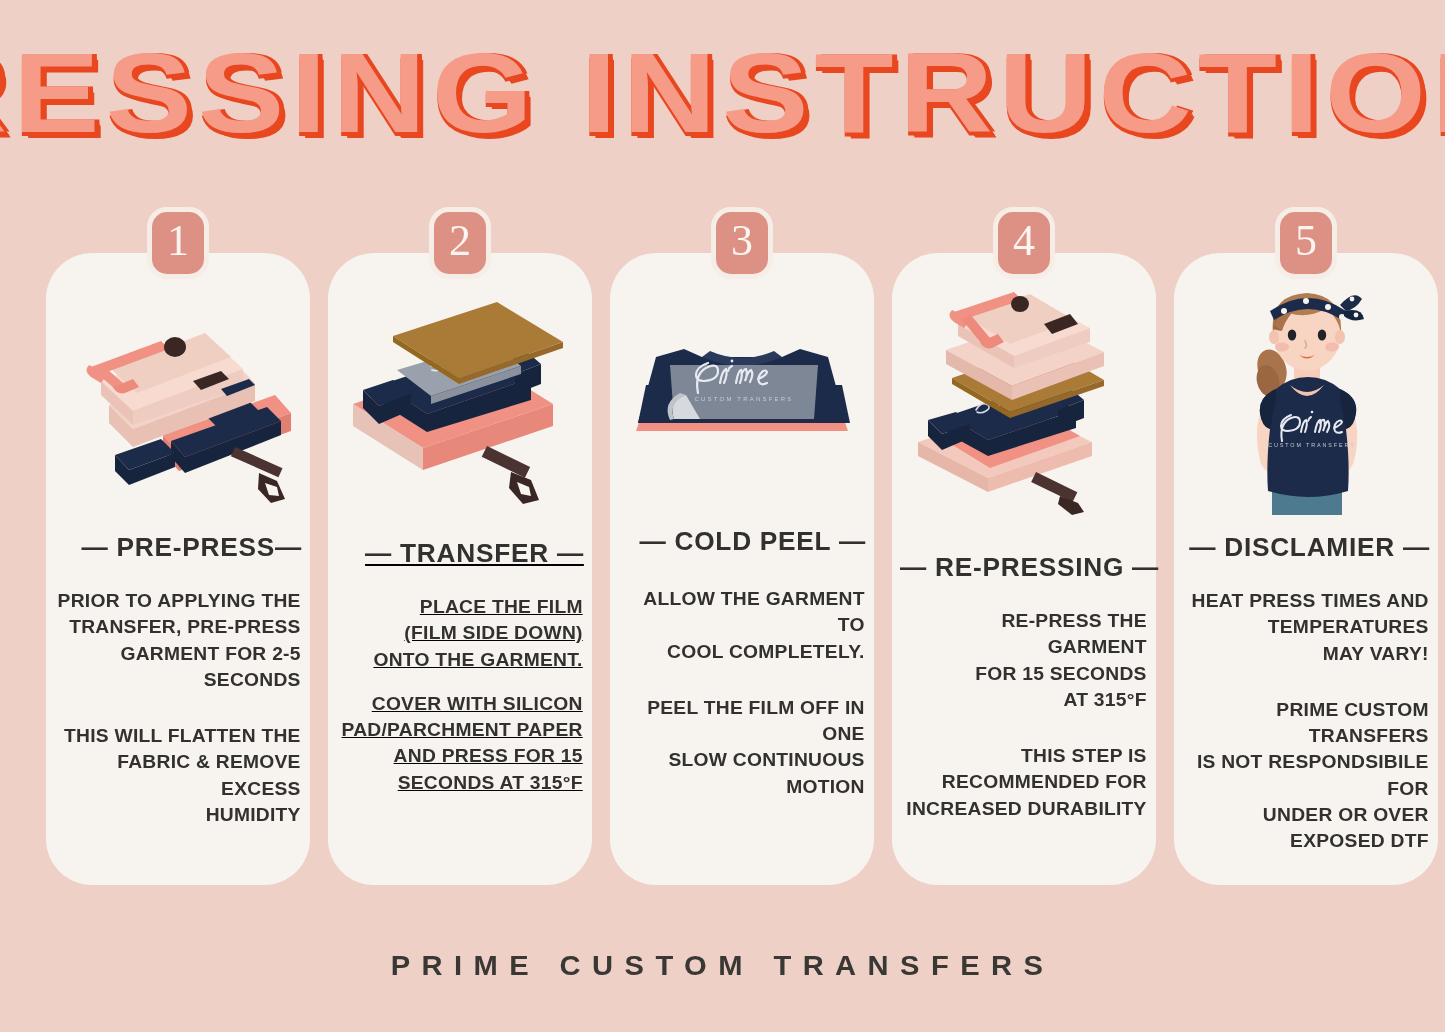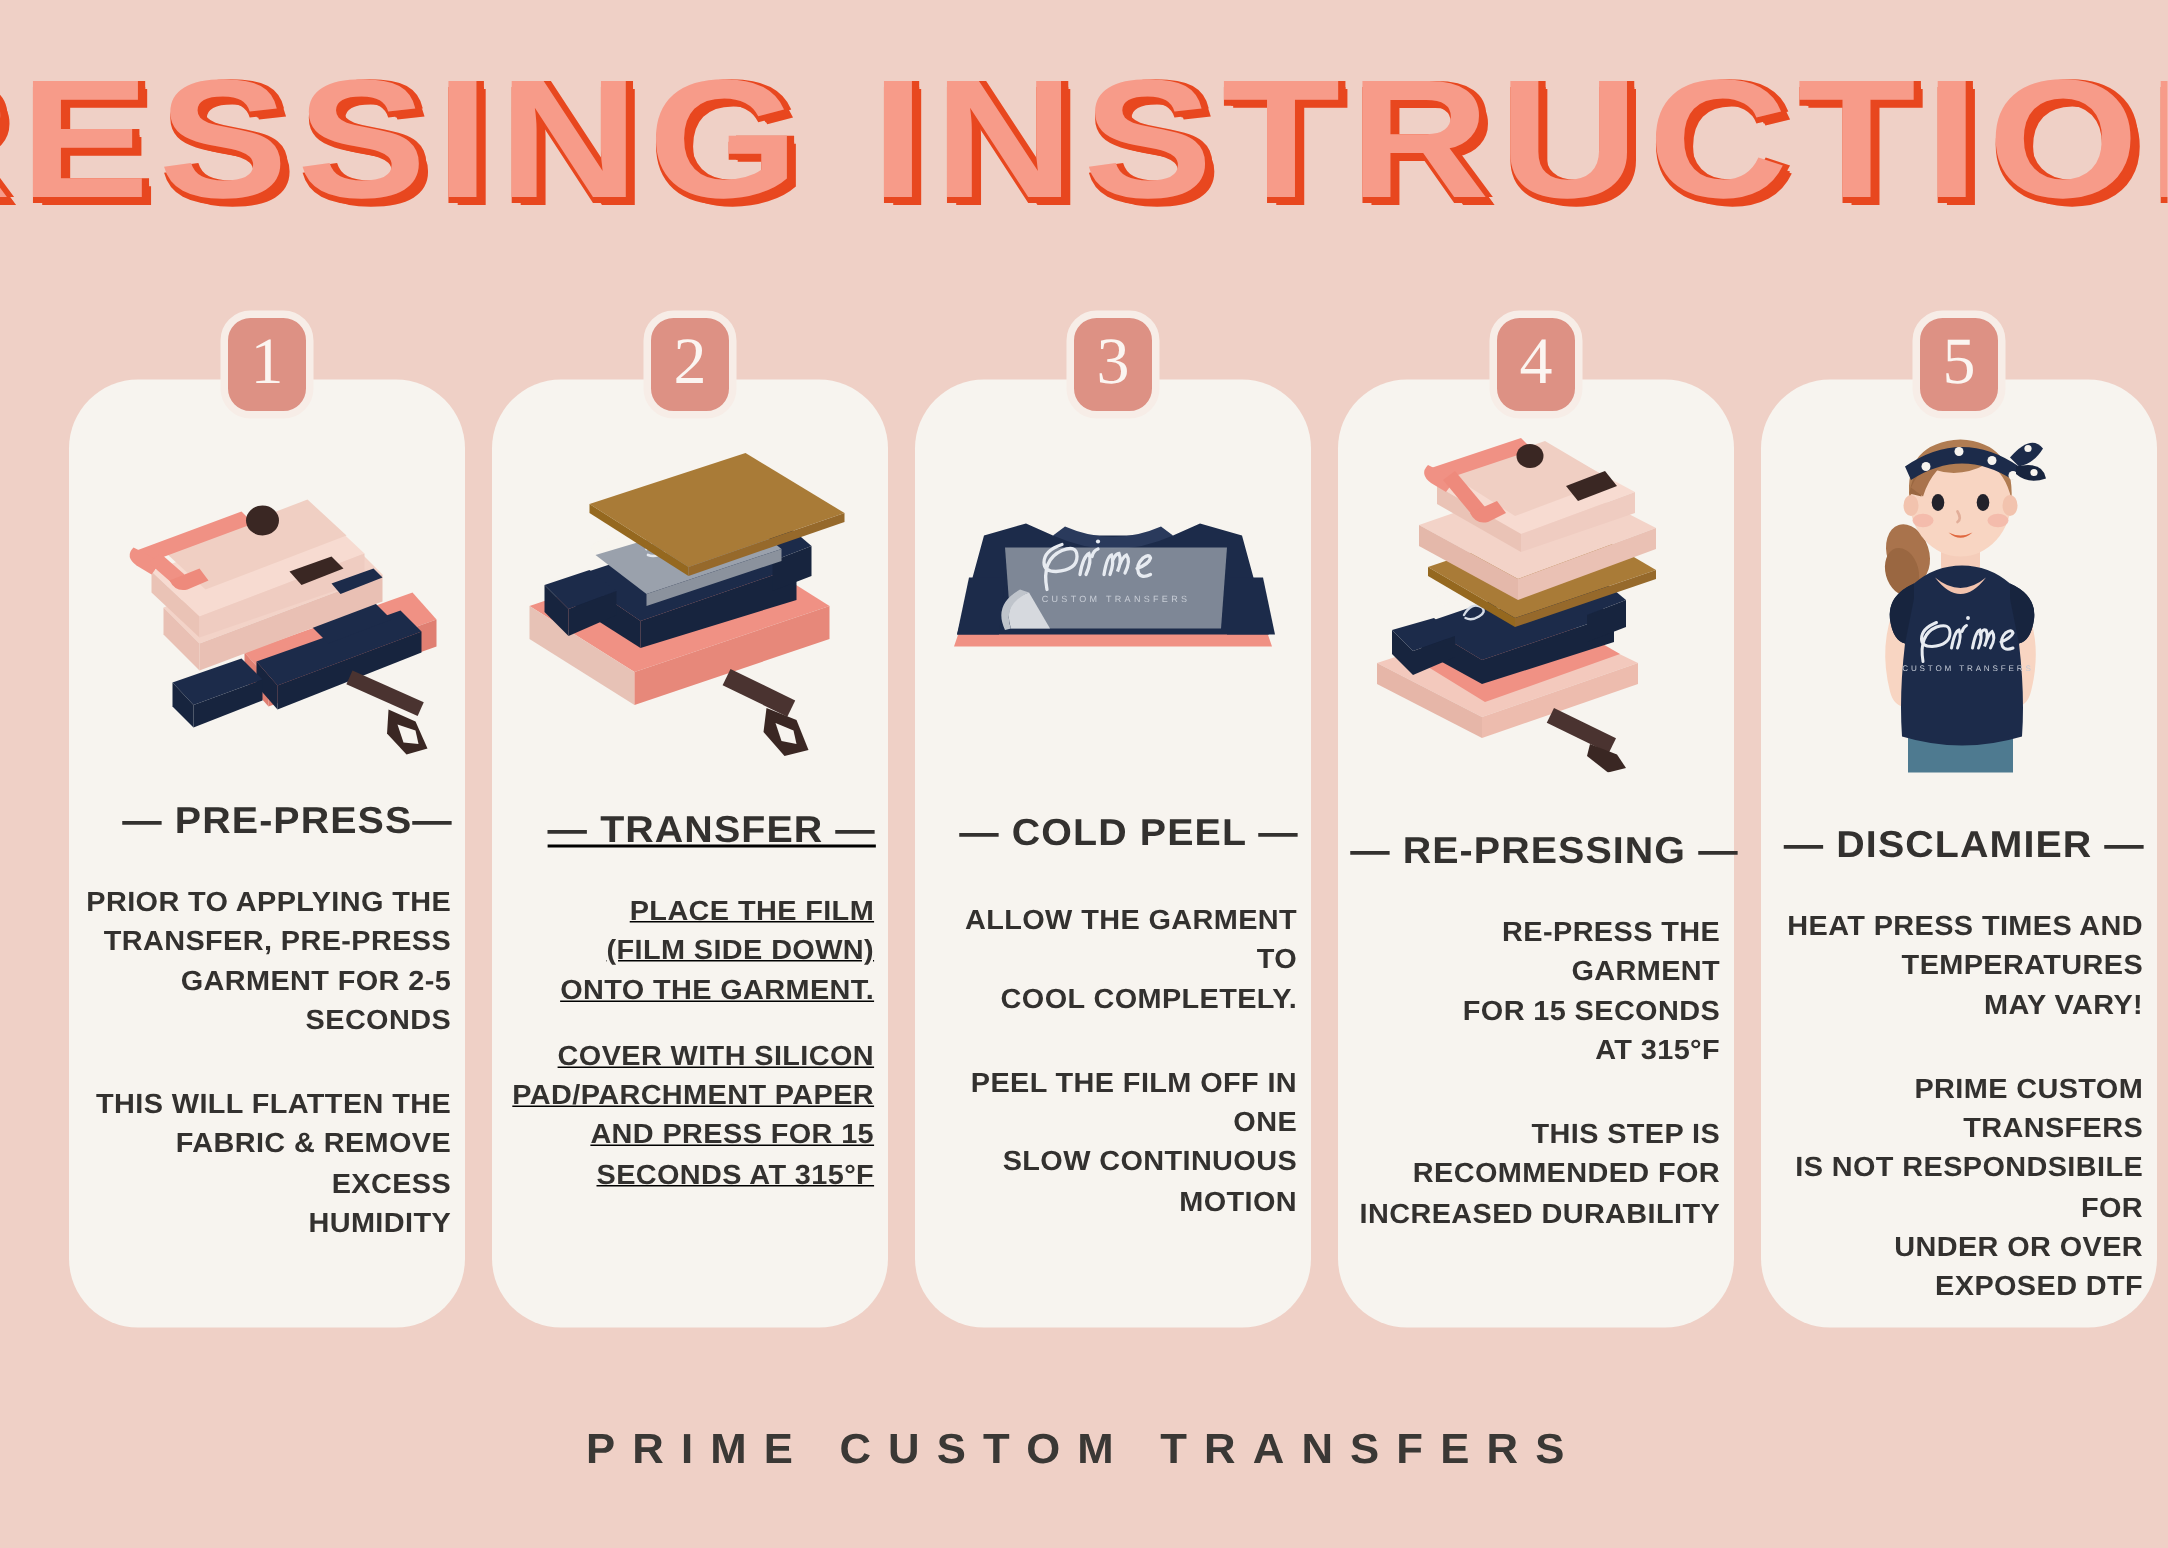--- a/index.html
+++ b/index.html
@@ -91,23 +91,23 @@
   .body-blk{
     font-size:18.5px; font-weight:bold; color:#33312F;
     letter-spacing:.25px; line-height:1.42;
     transform:scaleX(1.04); transform-origin:center;
   }
   .c1 .head{ margin-top:0; }
 
   
   .t1 { margin-top:6px; }
   .t2 { margin-top:12px;text-decoration:underline; }
-  .t3 { margin-top:14px; }
+  .t3 { }
   .t4 { margin-top:26px; }
-  .t5 { margin-top:22px; }
+  .t5 { margin-top:6px; }
 
   .gap-s{ height:18px; }
   .gap-m{ height:26px; }
   .gap-l{ height:30px; }
 
   
   #footer{
     position:absolute; bottom:50px; left:0; width:1445px;
     text-align:center;
     font-family:"Liberation Sans Narrow","Liberation Sans",sans-serif;

